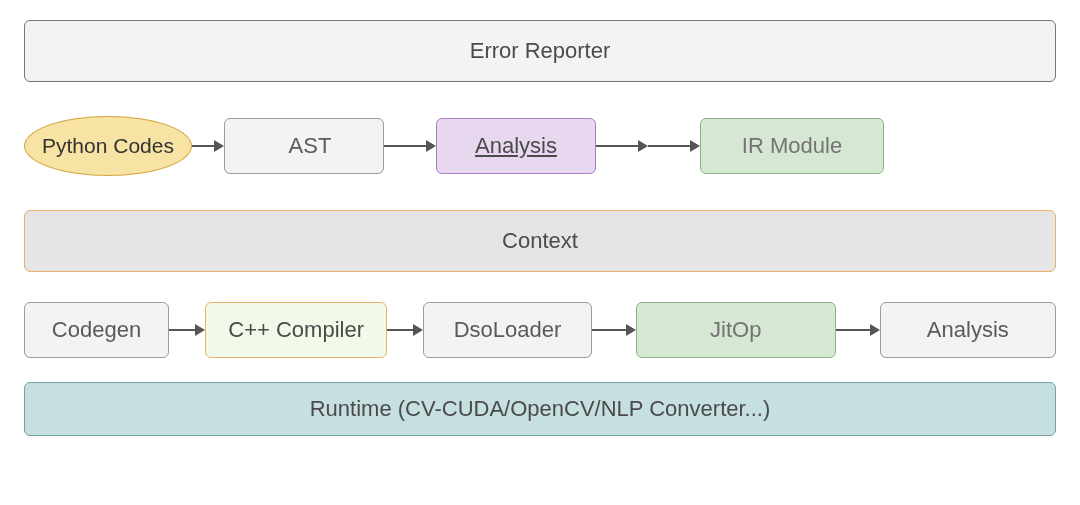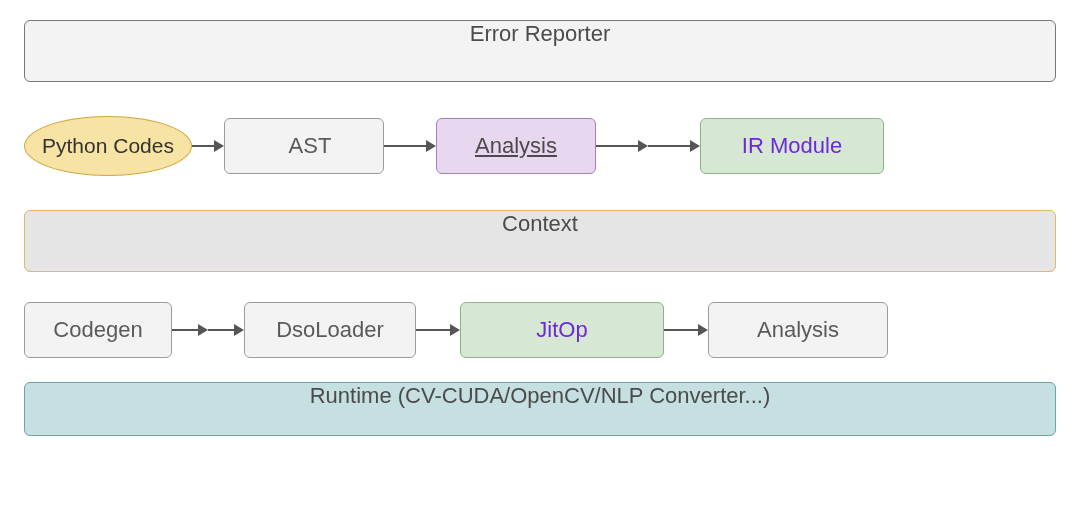--- a/index.html
+++ b/index.html
@@ -9,21 +9,21 @@
     font-family: Arial, Helvetica, sans-serif;
     background: #ffffff;
     width: 1080px;
     height: 505px;
   }
   .wide-box {
     width: 1032px;
     border: 1.5px solid;
     border-radius: 6px;
     display: flex;
-    align-items: flex-start;
+    align-items: center;
     justify-content: center;
     font-size: 22px;
   }
   .row {
     display: flex;
     align-items: center;
     gap: 0;
     width: 1032px;
   }
   .node {
@@ -51,21 +51,21 @@
     display: flex;
     align-items: center;
     justify-content: center;
     font-size: 21px;
     color: #333;
   }
   
   .c-grey   { background: #f3f3f3; border-color: #9c9c9c; color: #5a5a5a; }
   .c-purple { background: #e7d8f0; border-color: #a77dbf; color: #4b4b4b; }
   .c-orange { background: #fbe6cd; border-color: #e7b26a; color: #4b4b4b; }
-  .c-green  { background: #d6e8d3; border-color: #8fb487; color: #6d28d9; }
+  .c-green  { background: #d6e8d3; border-color: #8fb487; color: #737373; }
   .c-lgreen { background: #f1f9e8; border-color: #e7b26a; color: #4b4b4b; }
   .c-orangewide { background: #e5e5e5; border-color: #e7b26a; color: #4b4b4b; }
   .c-teal   { background: #c6dfe0; border-color: #6fa3a5; color: #4b4b4b; }
   .c-ergrey { background: #f3f3f3; border-color: #777; color: #4b4b4b; }
 </style>
 </head>
 <body>
 
 <div class="wide-box c-ergrey" style="height:62px;">
   <span>Error Reporter</span>
@@ -117,20 +117,23 @@
 <div class="row" style="margin-top:30px;">
   <div class="node c-grey" style="width:148px;">
     <span>Codegen</span>
   </div>
   <div class="arrow" style="width:36px;">
     <svg width="36" height="20">
         <line x1="0" y1="10" x2="26" y2="10" stroke="#555" stroke-width="2"></line>
         <polygon points="26,4 36,10 26,16" fill="#555"></polygon>
       </svg>
   </div>
+  <div class="node c-lgreen" style="width:186px;">
+    <span>C++ Compiler</span>
+  </div>
   <div class="arrow" style="width:36px;">
     <svg width="36" height="20">
         <line x1="0" y1="10" x2="26" y2="10" stroke="#555" stroke-width="2"></line>
         <polygon points="26,4 36,10 26,16" fill="#555"></polygon>
       </svg>
   </div>
   <div class="node c-grey" style="width:172px;">
     <span>DsoLoader</span>
   </div>
   <div class="arrow" style="width:44px;">

